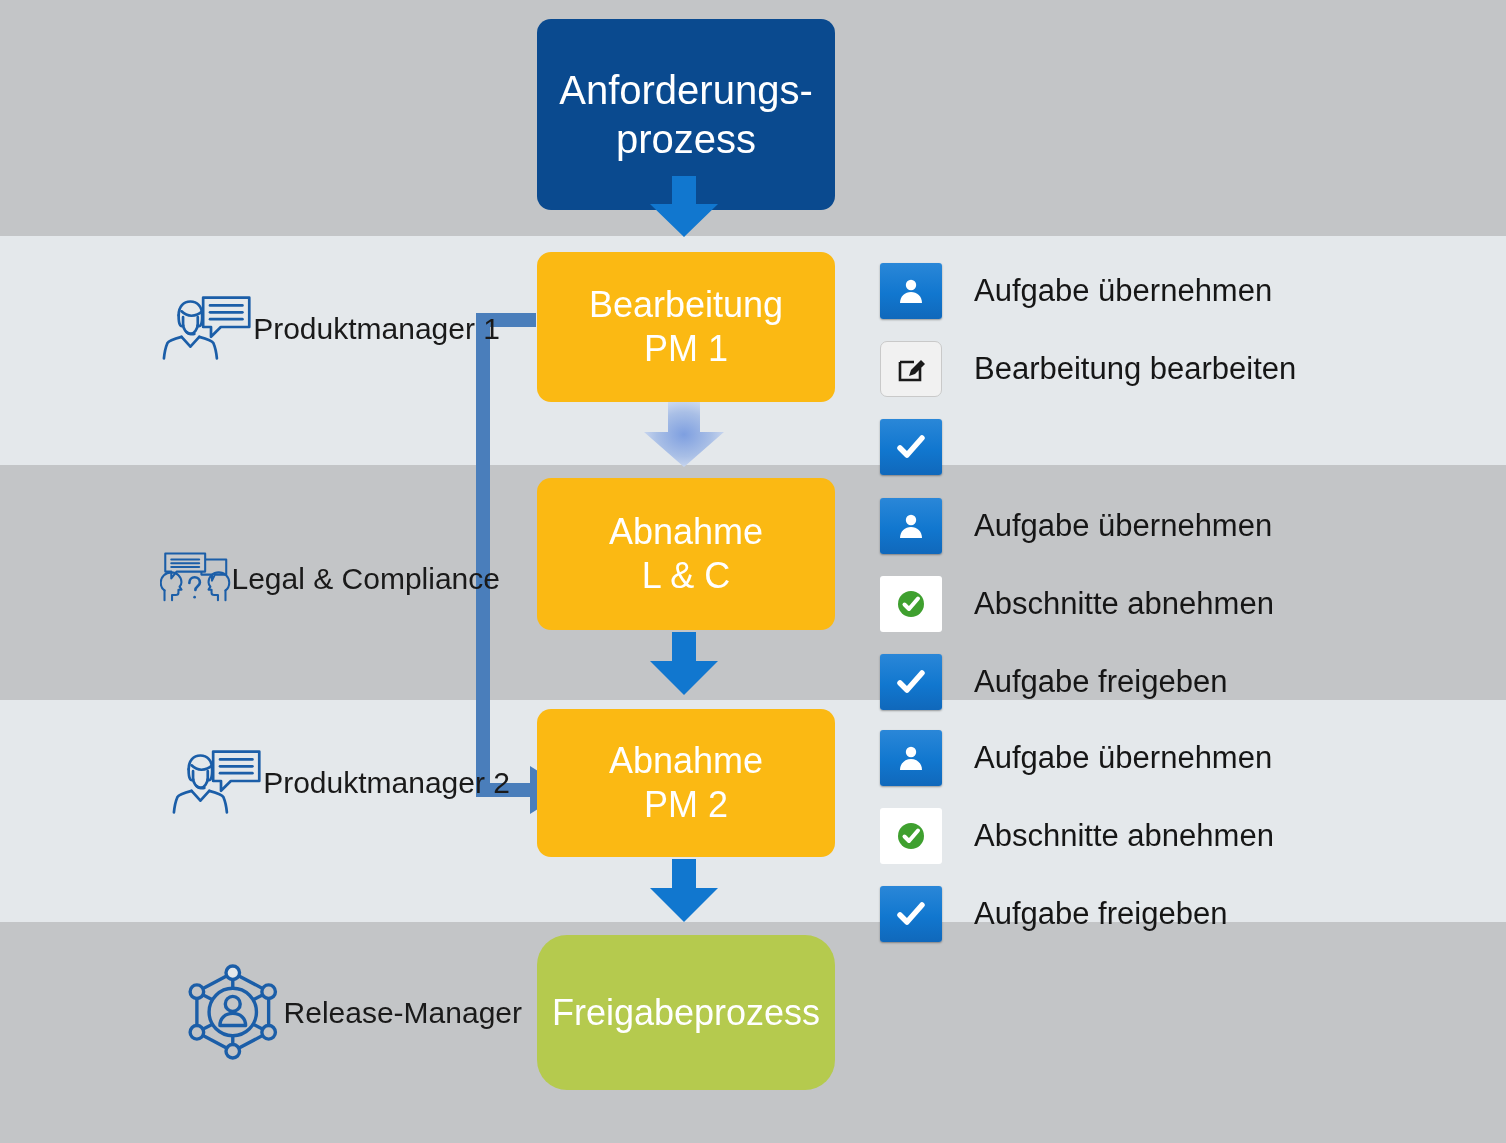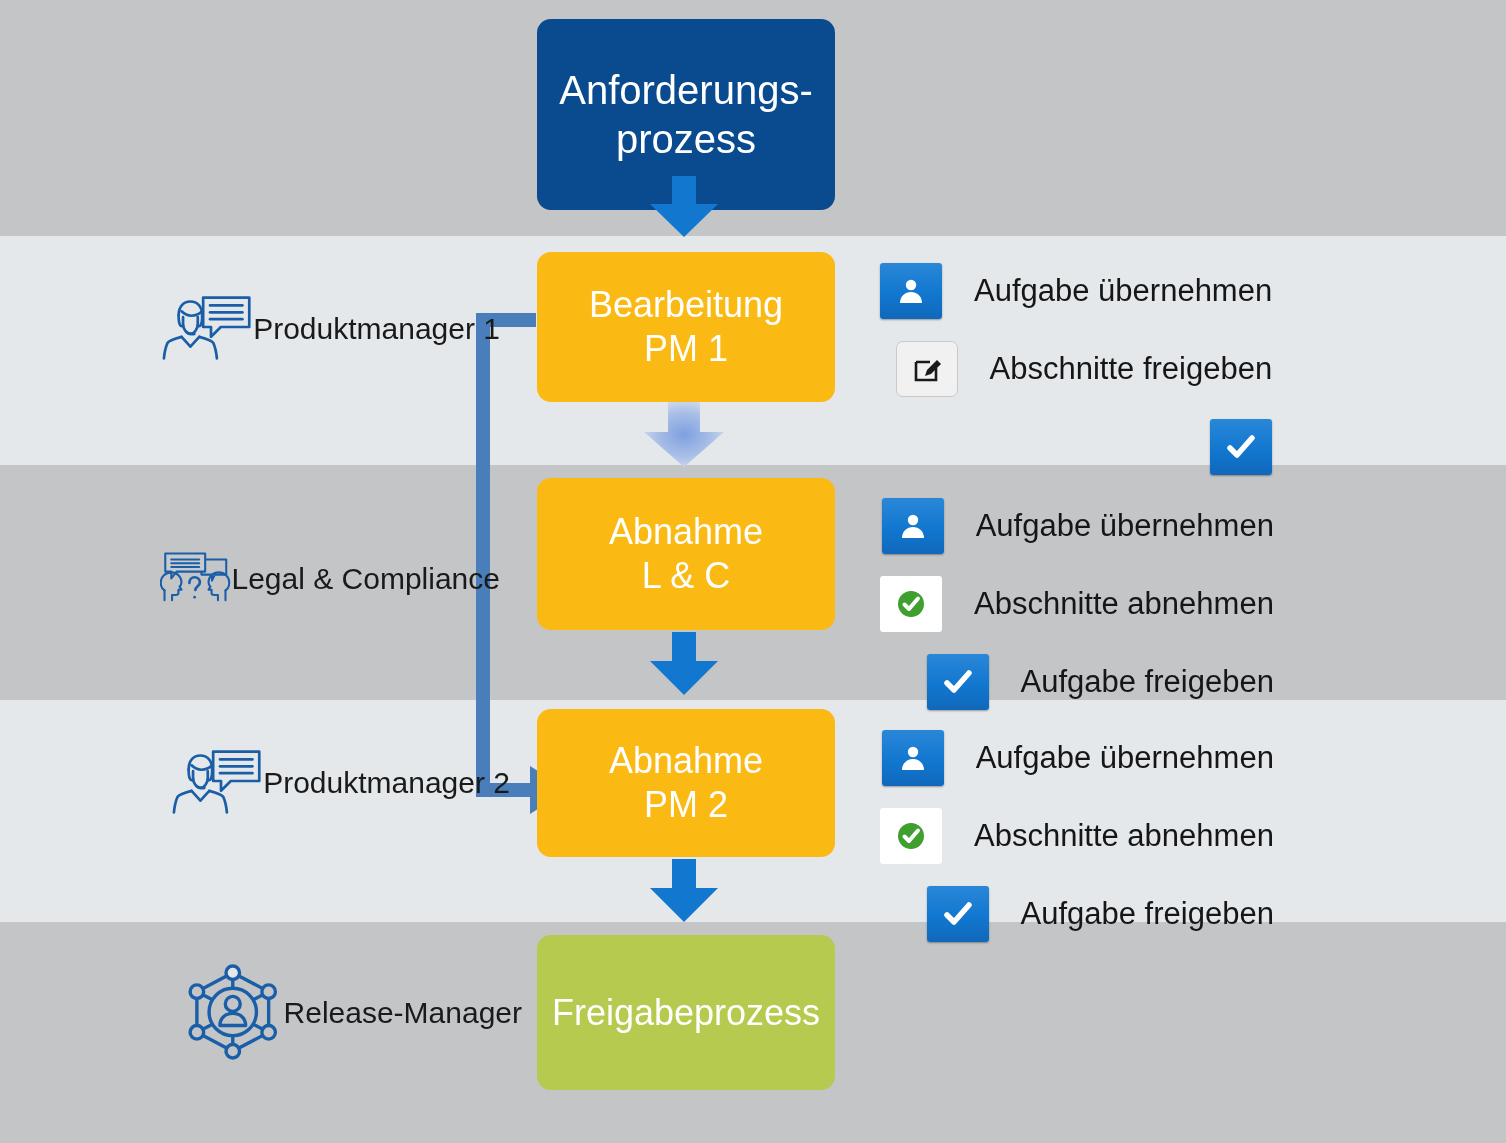--- a/index.html
+++ b/index.html
@@ -46,21 +46,21 @@
     width:340px;
   }
   .role-icon{display:block;}
   .role-label{
     font-size:30px;color:#1a1a1a;margin-top:2px;
     white-space:nowrap;
   }
 
   
   .actions{position:absolute;left:880px;display:flex;flex-direction:column;}
-  .action-row{display:flex;align-items:center;height:78px;justify-content:flex-end;}
+  .action-row{display:flex;align-items:center;height:78px;}
   .badge{
     width:62px;height:56px;flex:0 0 62px;
     display:flex;align-items:center;justify-content:center;
     box-sizing:border-box;
   }
   .badge-blue{
     background:linear-gradient(180deg,#2a87d8 0%,#1177cf 55%,#1068bb 100%);
     border-radius:3px;
     box-shadow:0 1px 2px rgba(0,0,0,.35);
   }
@@ -152,21 +152,21 @@
       <span class="action-label">Aufgabe übernehmen</span>
     </div>
 
     <div class="action-row">
       <span class="badge badge-plain">
         <svg width="30" height="30" viewBox="0 0 30 30">
           <path d="M4 8 H18 M4 8 V26 H24 V14" fill="none" stroke="#1a1a1a" stroke-width="2.6"></path>
           <path d="M13 22 l2-6 l10-10 l4 4 l-10 10 Z" fill="#1a1a1a"></path>
         </svg>
       </span>
-      <span class="action-label">Abschnitte freigeben</span>
+      <span class="action-label">Bearbeitung bearbeiten</span>
     </div>
 
     <div class="action-row">
       <span class="badge badge-blue">
         <svg width="32" height="32" viewBox="0 0 32 32">
           <path d="M5 17 L12 24 L27 7" fill="none" stroke="#ffffff" stroke-width="5.5" stroke-linecap="round" stroke-linejoin="round"></path>
         </svg>
       </span>
     </div>
   </div>
@@ -316,15 +316,15 @@
         <circle cx="22" cy="44" r="10" fill="#c3c5c7"></circle>
       </g>
       <g fill="none" stroke="#1b5ea8" stroke-width="5" stroke-linejoin="round">
         <circle cx="75" cy="62" r="11"></circle>
         <path d="M56 94 c0-11 8-18 19-18 c11 0 19 7 19 18 Z"></path>
       </g>
     </svg>
     <div class="role-label">Release-Manager</div>
   </div>
 
-  <div class="pbox pbox-green" style="left:537px;top:935px;width:298px;height:155px;">Freigabeprozess</div>
+  <div class="pbox pbox-green" style="left:537px;top:935px;width:298px;height:155px;border-radius:30px;">Freigabeprozess</div>
 
 </div>
 
 </body></html>

